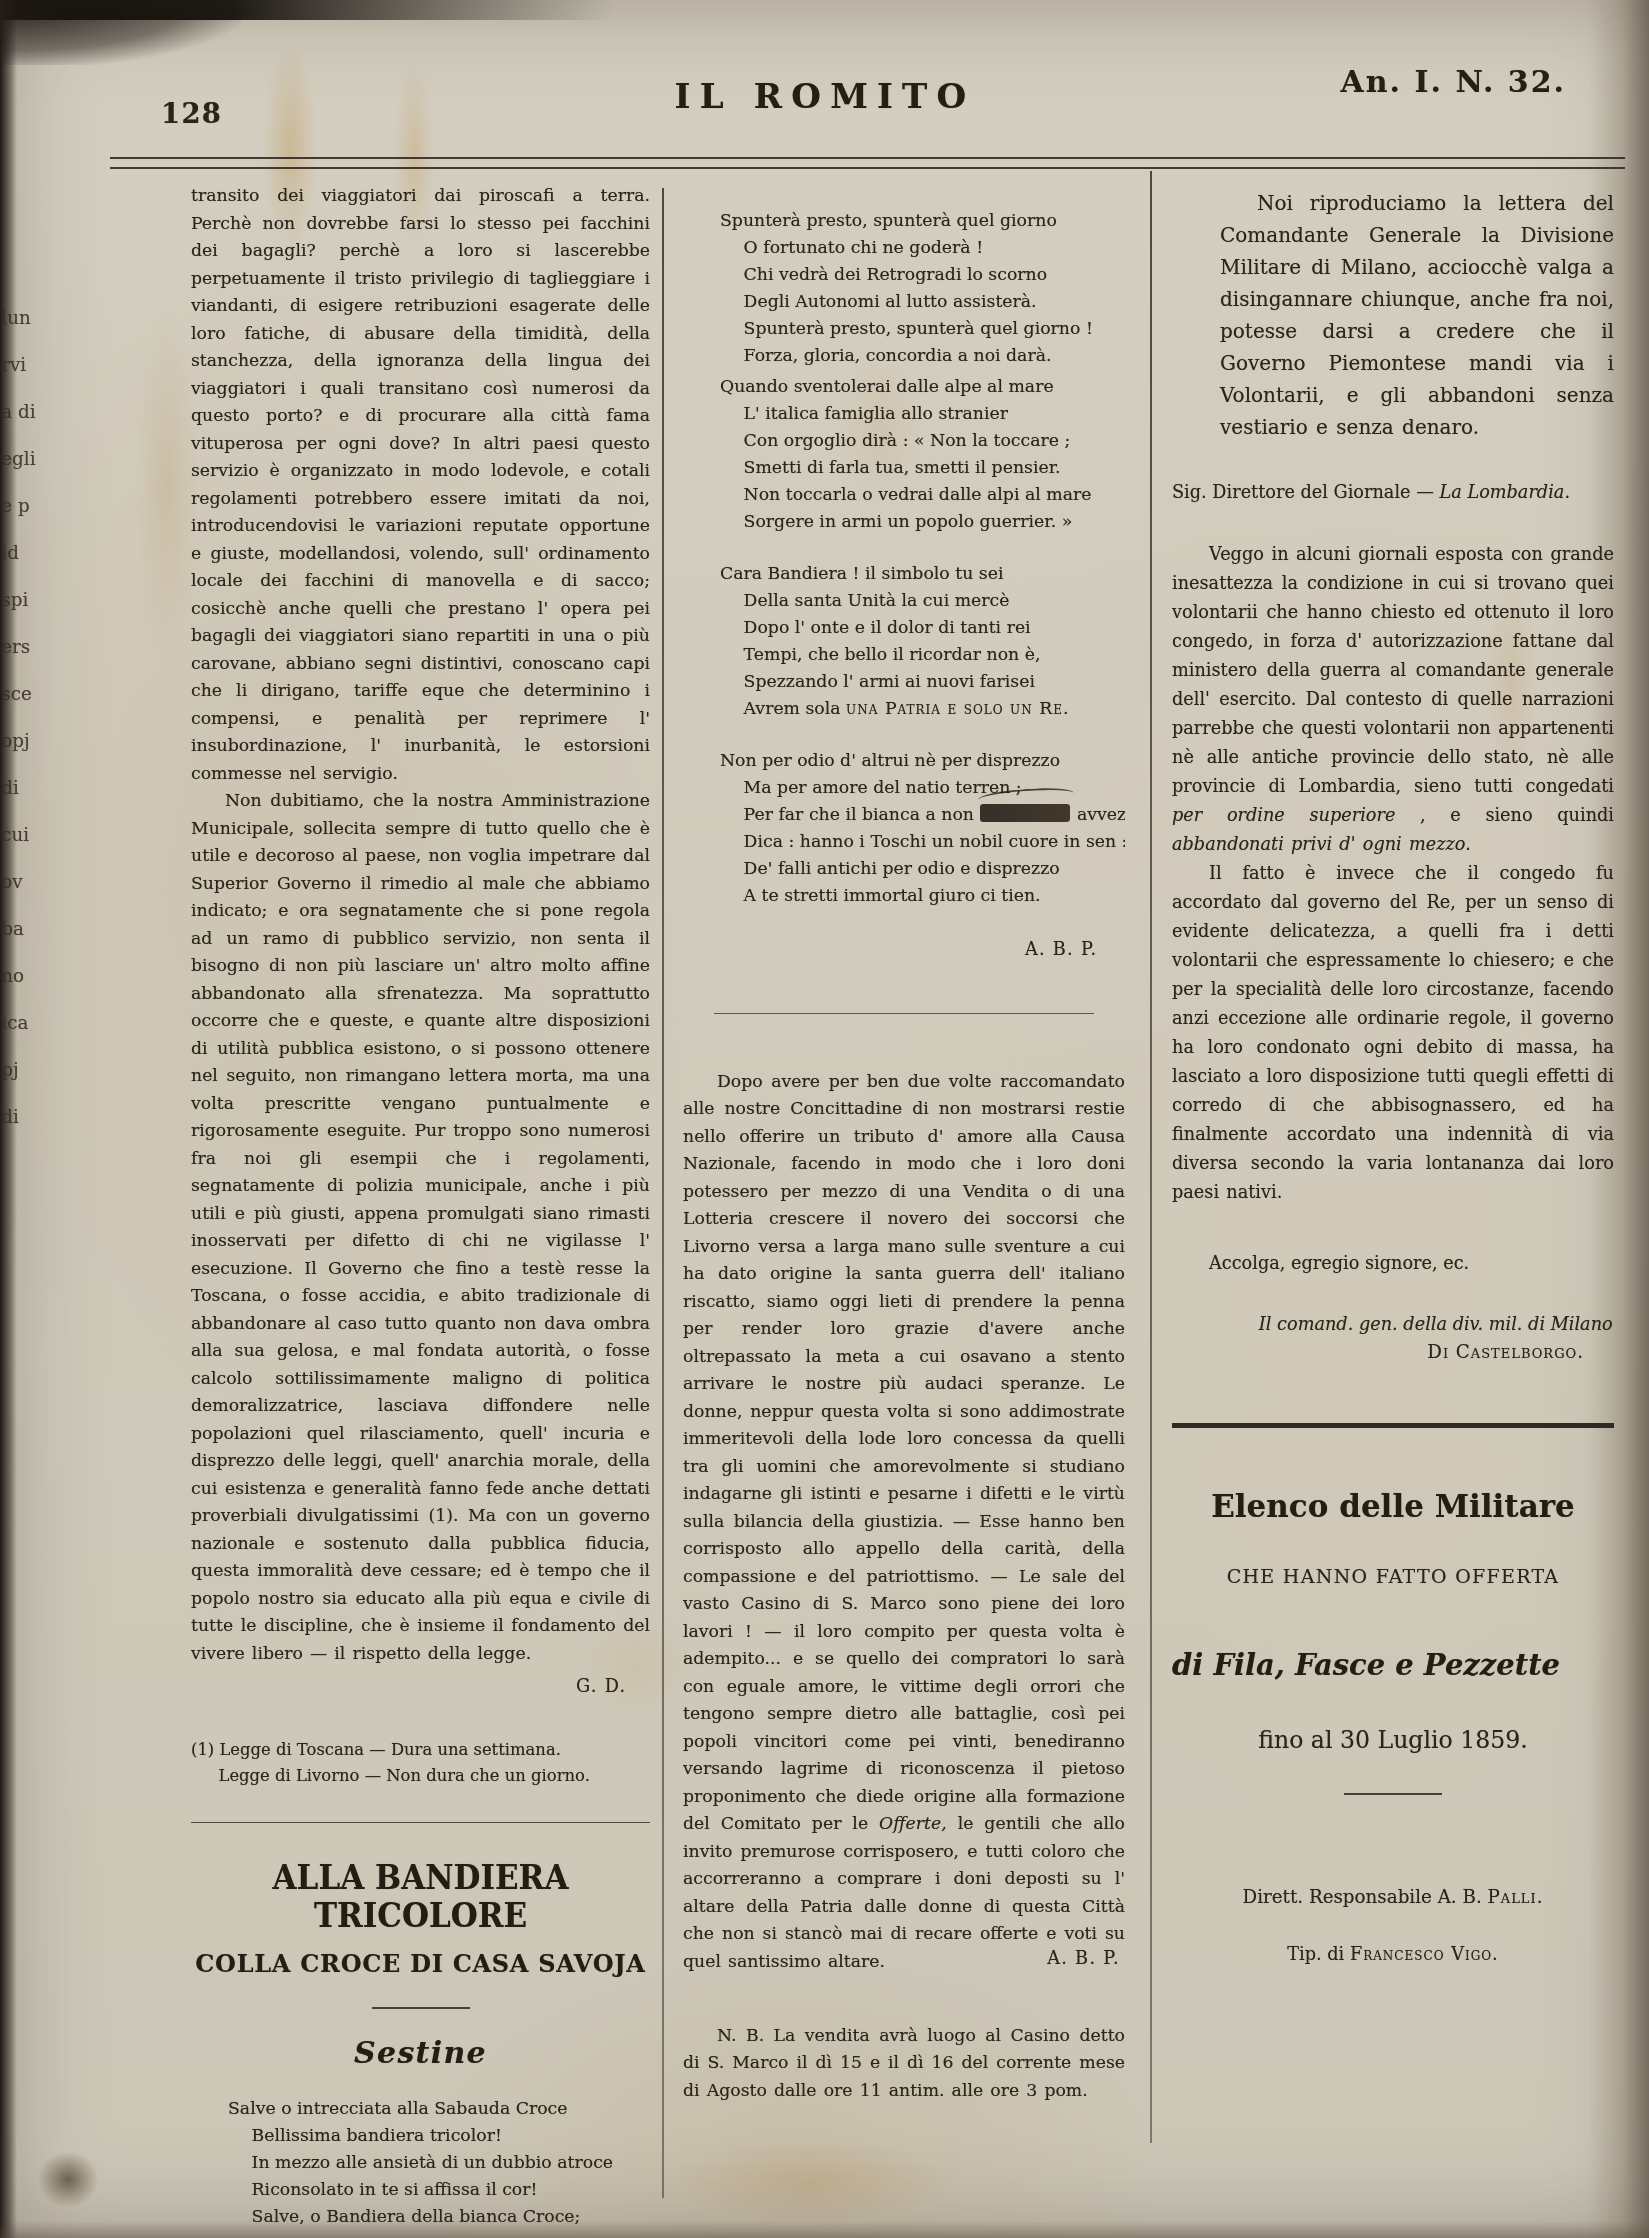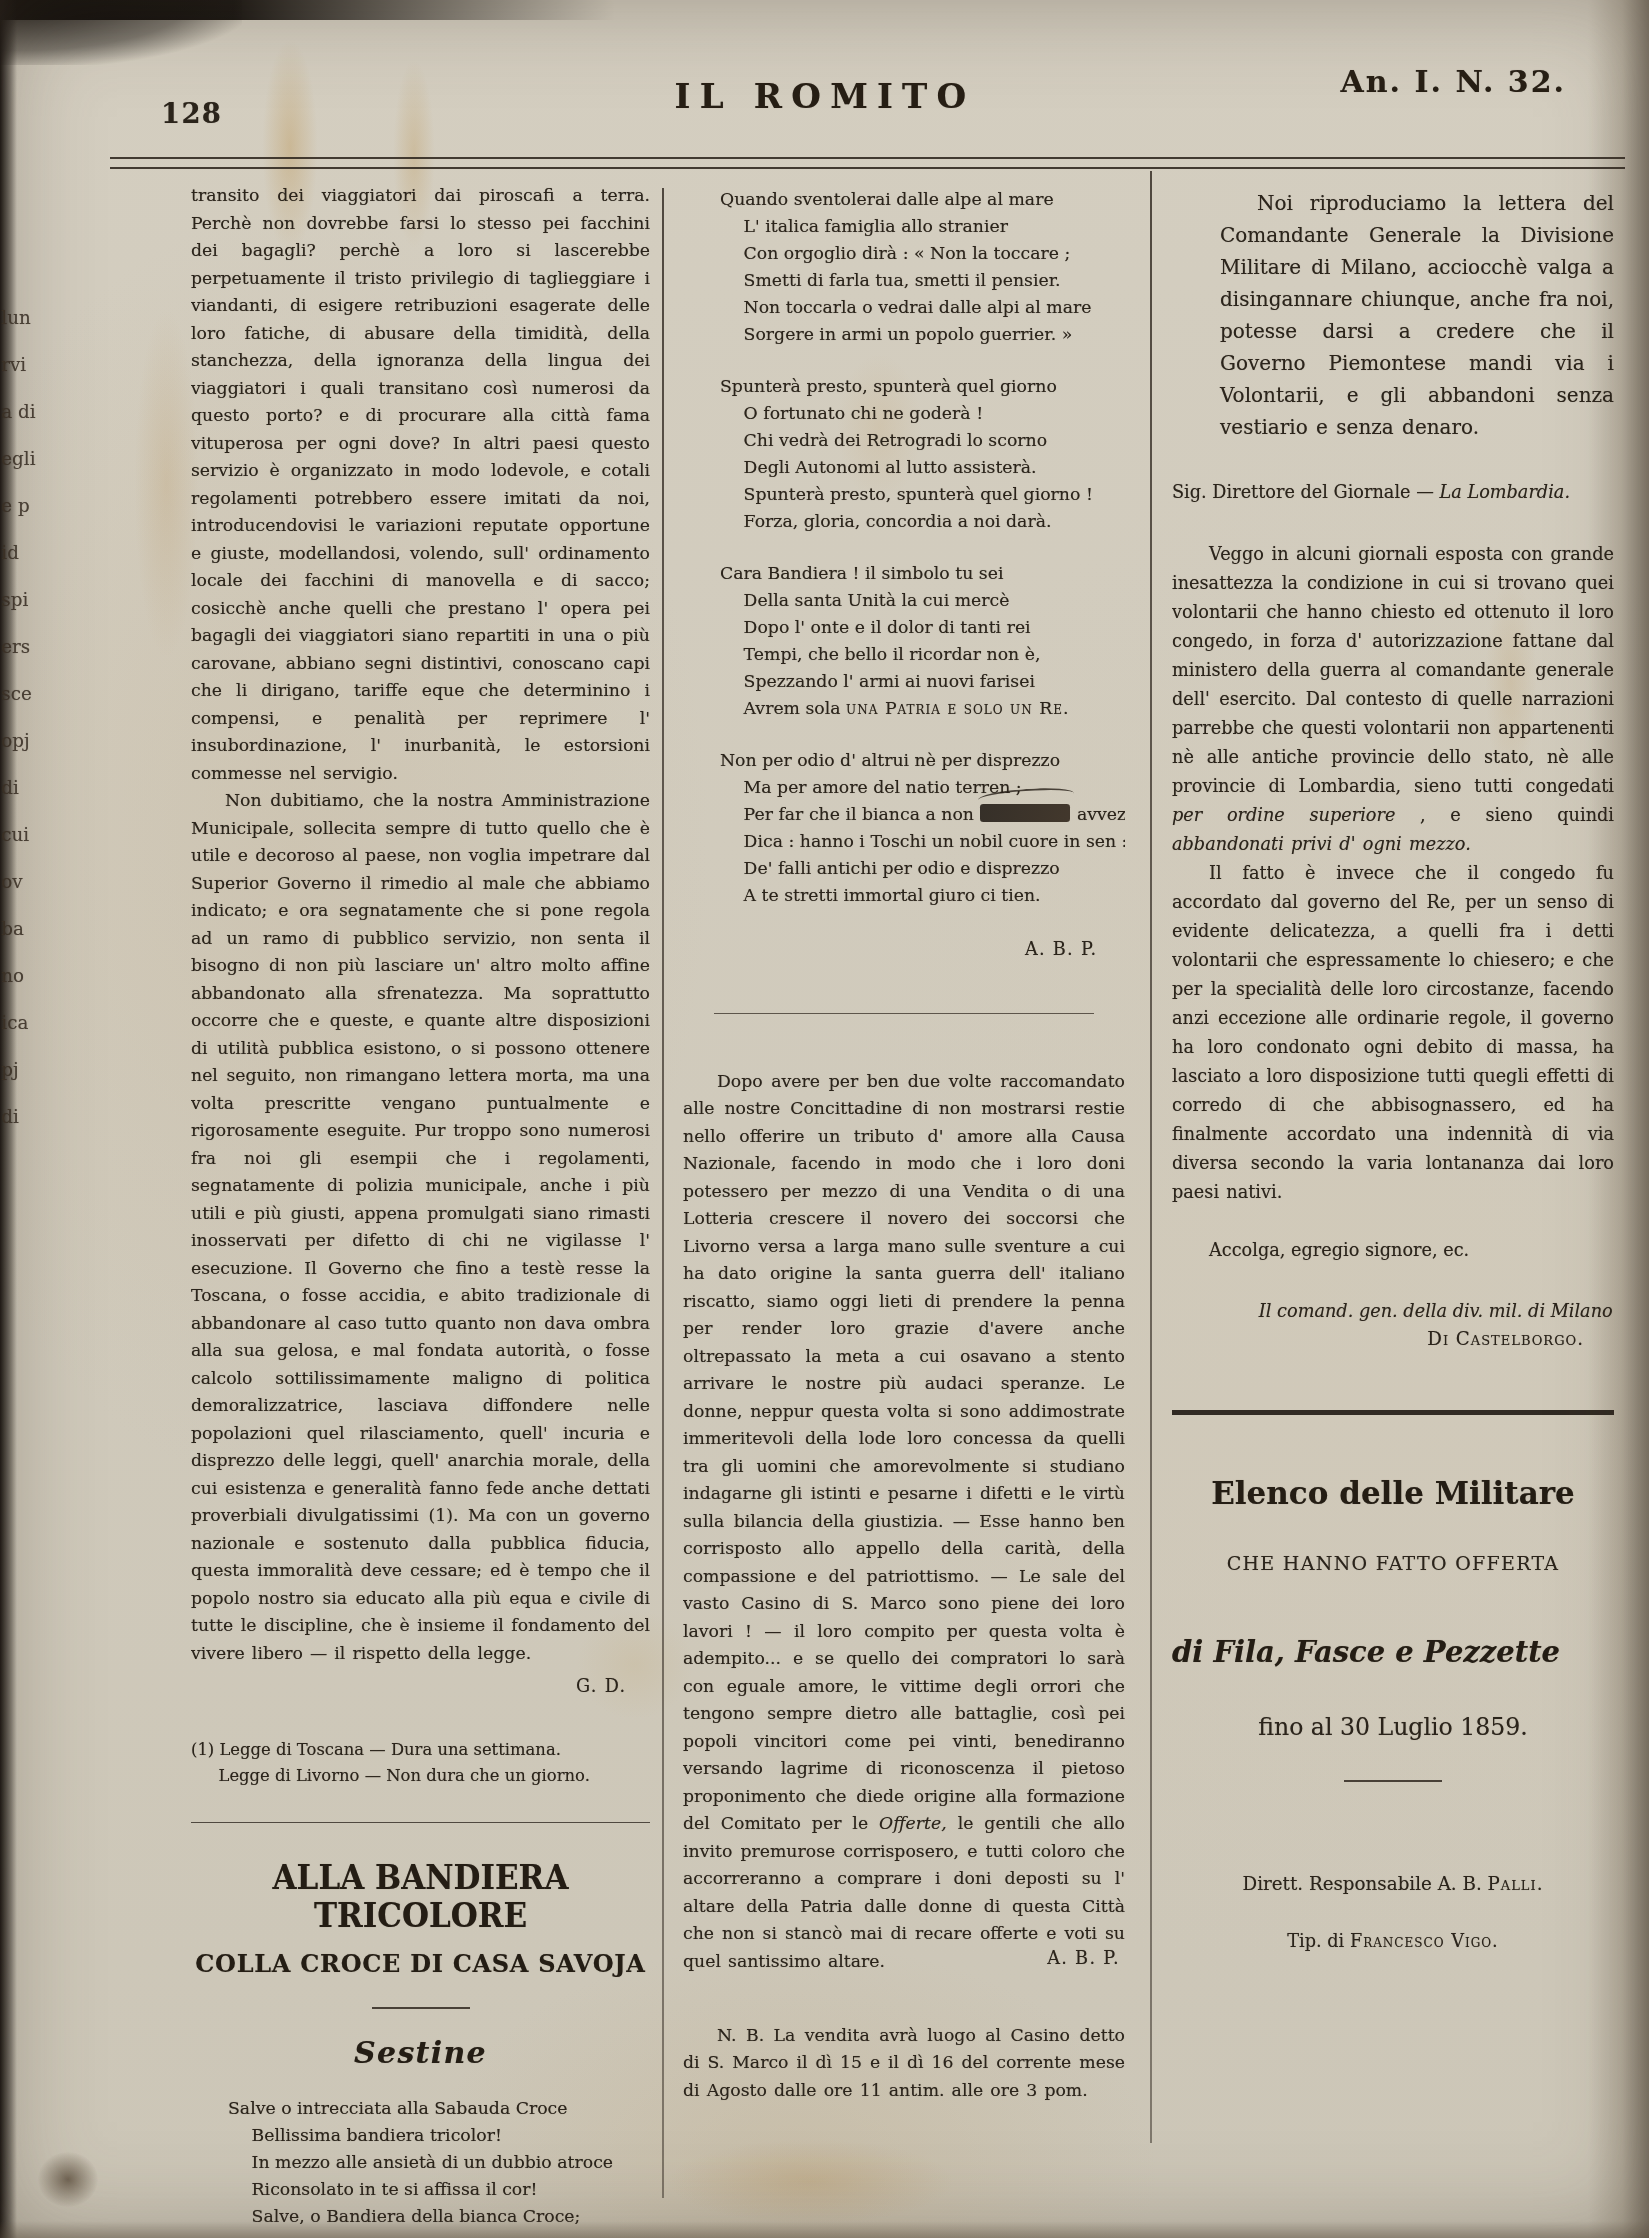--- a/index.html
+++ b/index.html
@@ -72,21 +72,21 @@
   .nb{margin-top:35px;}
   .blot{display:inline-block;width:90px;height:18.3px;vertical-align:-2.6px;margin:0 6.5px;border-radius:3.3px;
     background:linear-gradient(100deg,rgba(32,26,20,.88),rgba(54,43,32,.92));position:relative;}
   .blot::before{content:"";position:absolute;left:-2.6px;top:-15.7px;width:96px;height:13px;border-radius:50%;
     border-top:2.6px solid rgba(38,30,23,.8);transform:rotate(-4deg);}
 
   .intro{font-size:20px;line-height:32px;text-indent:37px;word-spacing:2px;margin-top:5.2px;margin-left:48px;}
   .salutation{margin-top:35px;font-size:17.7px;line-height:29px;text-align:left;}
   .letterp{font-size:17.7px;line-height:29px;word-spacing:1.6px;}
   .letterp.indent{text-indent:37px;}
-  .closing{margin-top:33px;font-size:17.7px;text-indent:37px;text-align:left;}
+  .closing{margin-top:46px;font-size:17.7px;text-indent:37px;text-align:left;}
   .sig-role{margin-top:41px;text-align:right;font-style:italic;font-size:17.7px;padding-right:1.3px;}
   .sig-name{margin-top:6.5px;text-align:right;padding-right:30px;font-size:18.3px;}
   .thick-rule{margin:61px 0 0 -21px;width:calc(100% + 35px);border-top:5.9px solid rgba(35,28,22,.92);}
   .elenco-title{margin:60px 0 0;text-align:center;font-size:31px;font-weight:bold;color:#241d14;}
   .elenco-sub{margin:41px 0 0;text-align:center;font-size:19px;letter-spacing:1.3px;}
   .elenco-line3{margin:61px 0 0;text-align:left;font-size:29px;font-weight:bold;color:#241d14;font-style:italic;}
   .elenco-line4{margin:44px 0 0;text-align:center;font-size:23.6px;font-weight:normal;}
   .elenco-rule{width:98px;margin:39px auto 0;border-top:2px solid rgba(48,40,32,.85);}
   .names{display:flex;margin-top:30px;font-size:17.7px;line-height:31px;text-align:left;}
   .names .ncol{width:50%;}
@@ -160,35 +160,35 @@
       <div class="pline">Salve o intrecciata alla Sabauda Croce</div>
       <div class="pline">Bellissima bandiera tricolor!</div>
       <div class="pline">In mezzo alle ansietà di un dubbio atroce</div>
       <div class="pline">Riconsolato in te si affissa il cor!</div>
       <div class="pline">Salve, o Bandiera della bianca Croce;</div>
 
     </div>
   </div>
 
   <div class="col col2">
+    <div class="stanza">
+      <div class="pline">Spunterà presto, spunterà quel giorno</div>
+      <div class="pline">O fortunato chi ne goderà !</div>
+      <div class="pline">Chi vedrà dei Retrogradi lo scorno</div>
+      <div class="pline">Degli Autonomi al lutto assisterà.</div>
+      <div class="pline">Spunterà presto, spunterà quel giorno !</div>
+      <div class="pline">Forza, gloria, concordia a noi darà.</div>
+    </div>
     <div class="stanza" style="margin-top:3.9px;">
       <div class="pline">Quando sventolerai dalle alpe al mare</div>
       <div class="pline">L' italica famiglia allo stranier</div>
       <div class="pline">Con orgoglio dirà : « Non la toccare ;</div>
       <div class="pline">Smetti di farla tua, smetti il pensier.</div>
       <div class="pline">Non toccarla o vedrai dalle alpi al mare</div>
       <div class="pline">Sorgere in armi un popolo guerrier. »</div>
-    </div>
-    <div class="stanza">
-      <div class="pline">Spunterà presto, spunterà quel giorno</div>
-      <div class="pline">O fortunato chi ne goderà !</div>
-      <div class="pline">Chi vedrà dei Retrogradi lo scorno</div>
-      <div class="pline">Degli Autonomi al lutto assisterà.</div>
-      <div class="pline">Spunterà presto, spunterà quel giorno !</div>
-      <div class="pline">Forza, gloria, concordia a noi darà.</div>
     </div>
     <div class="stanza">
       <div class="pline">Cara Bandiera ! il simbolo tu sei</div>
       <div class="pline">Della santa Unità la cui mercè</div>
       <div class="pline">Dopo l' onte e il dolor di tanti rei</div>
       <div class="pline">Tempi, che bello il ricordar non è,</div>
       <div class="pline">Spezzando l' armi ai nuovi farisei</div>
       <div class="pline"><span>Avrem sola </span><span class="sc">una Patria e solo un Re.</span></div>
     </div>
     <div class="stanza">

